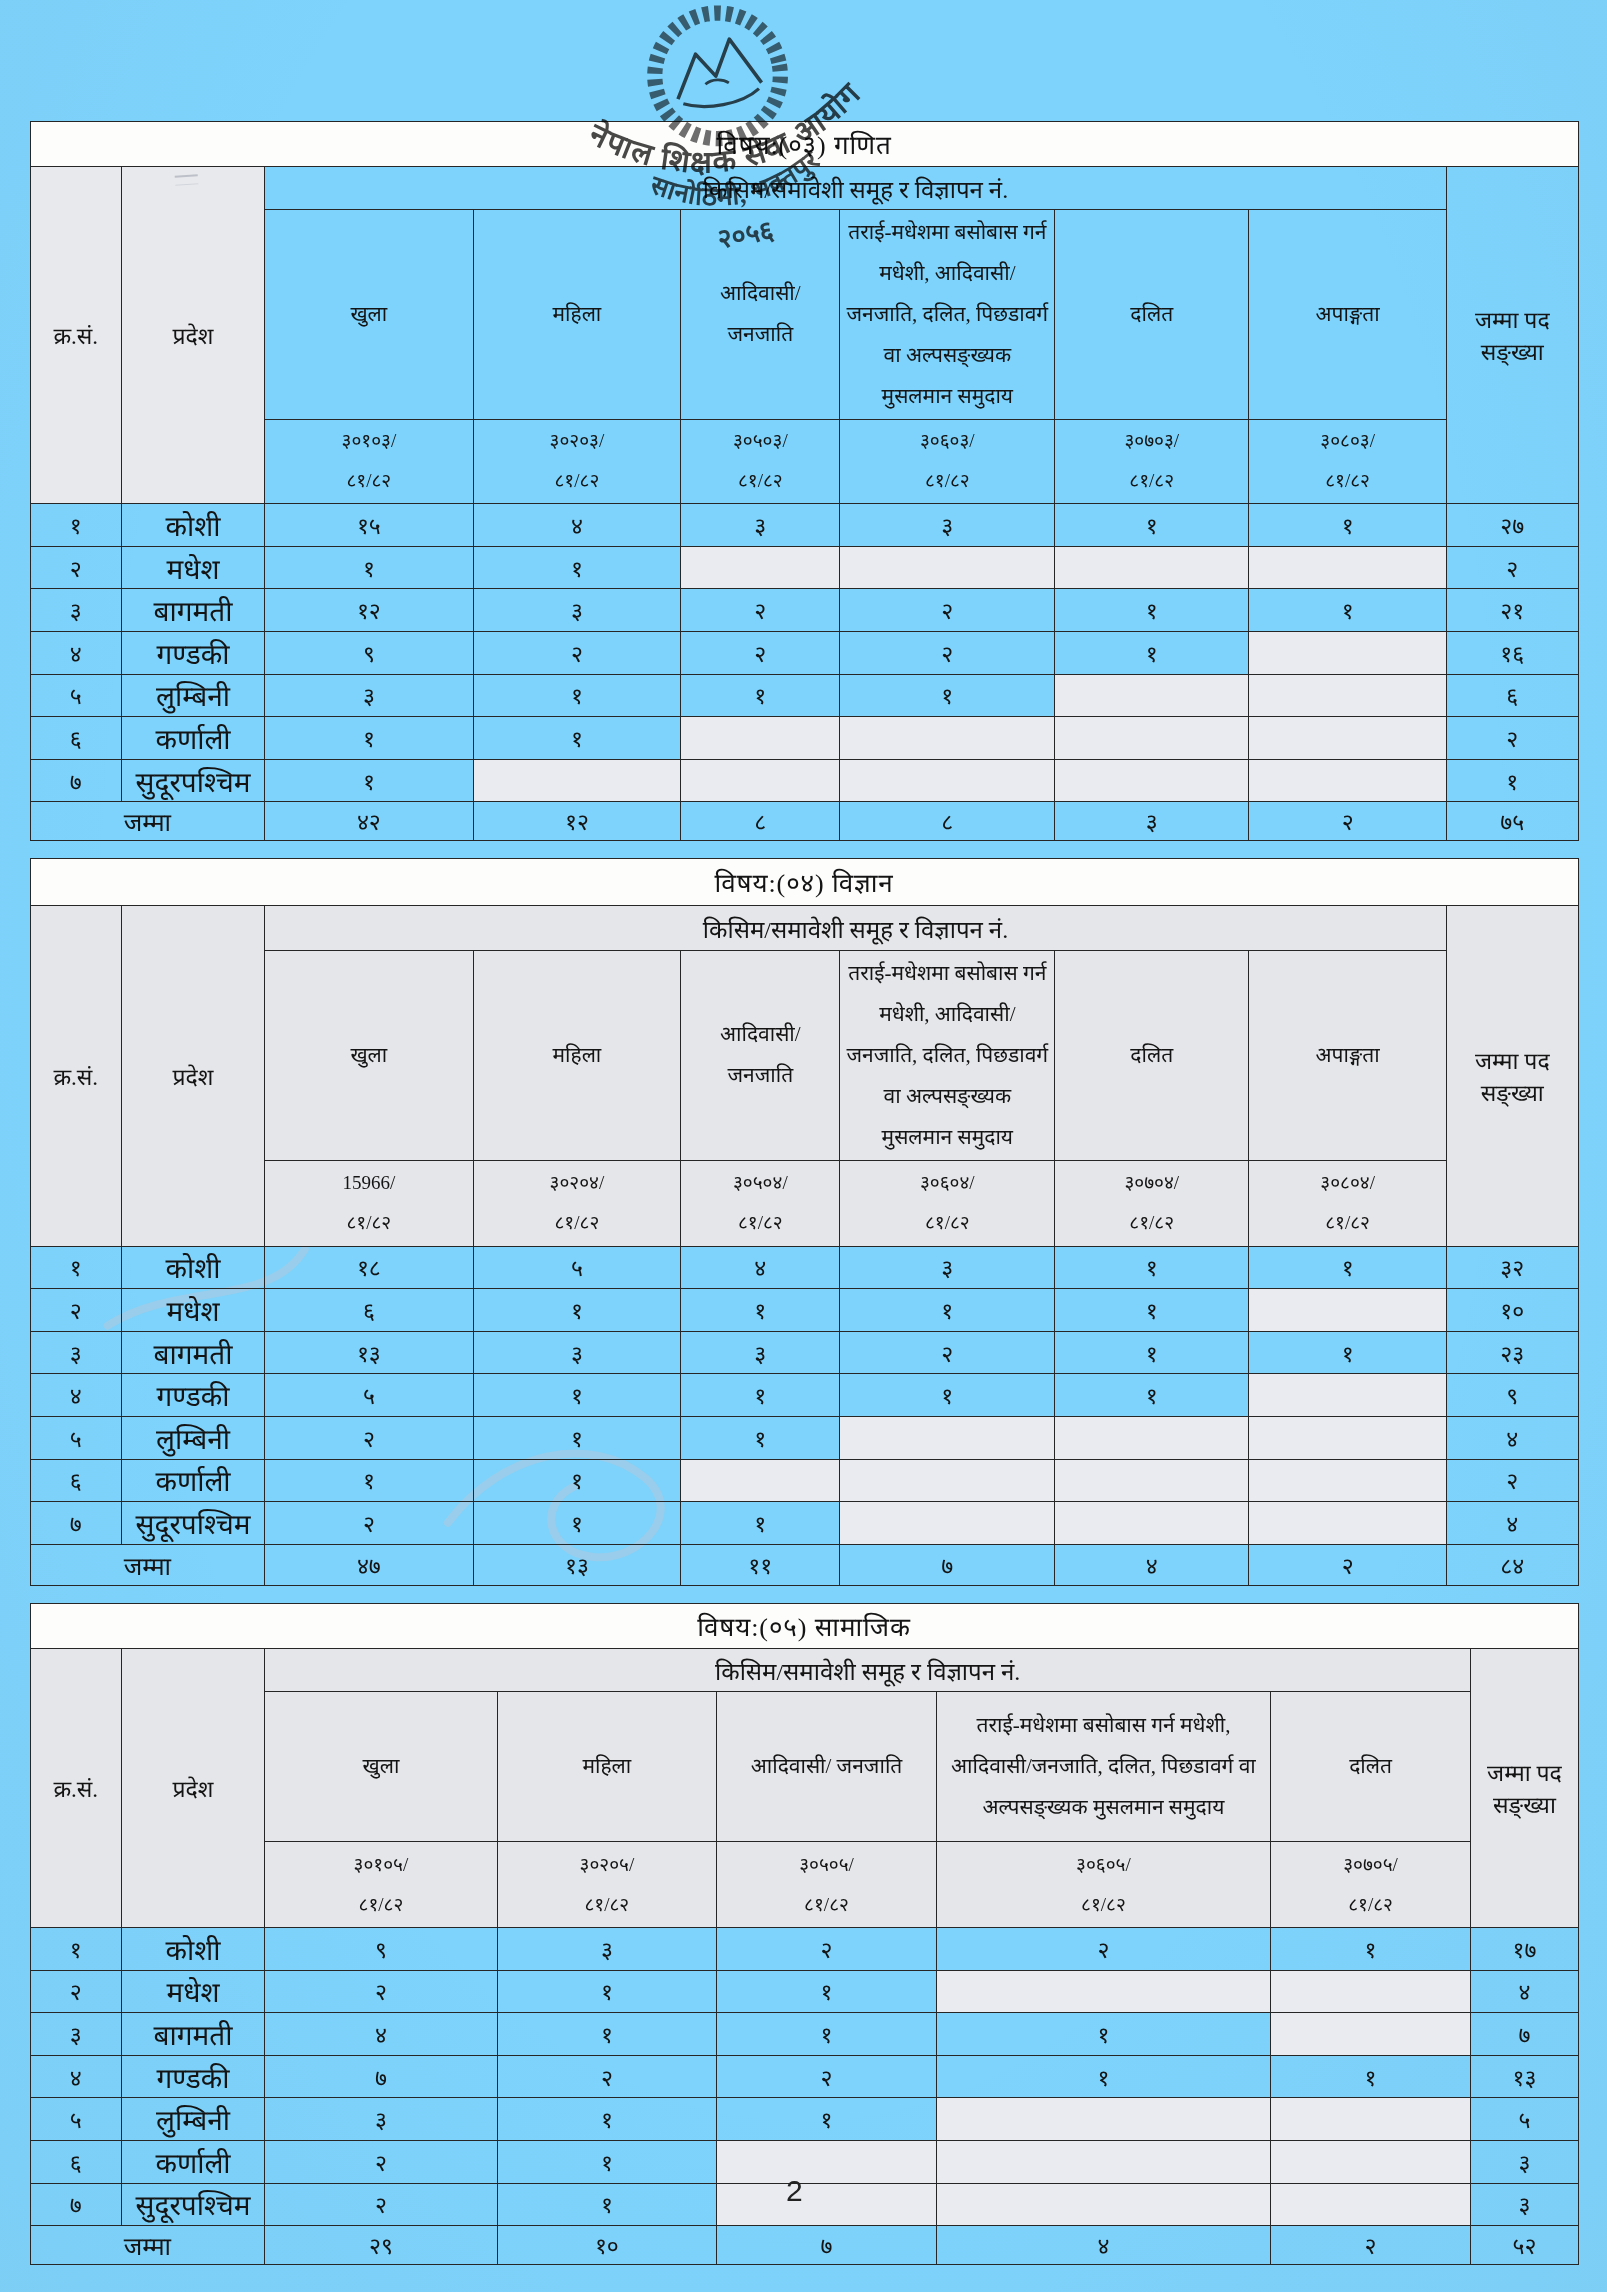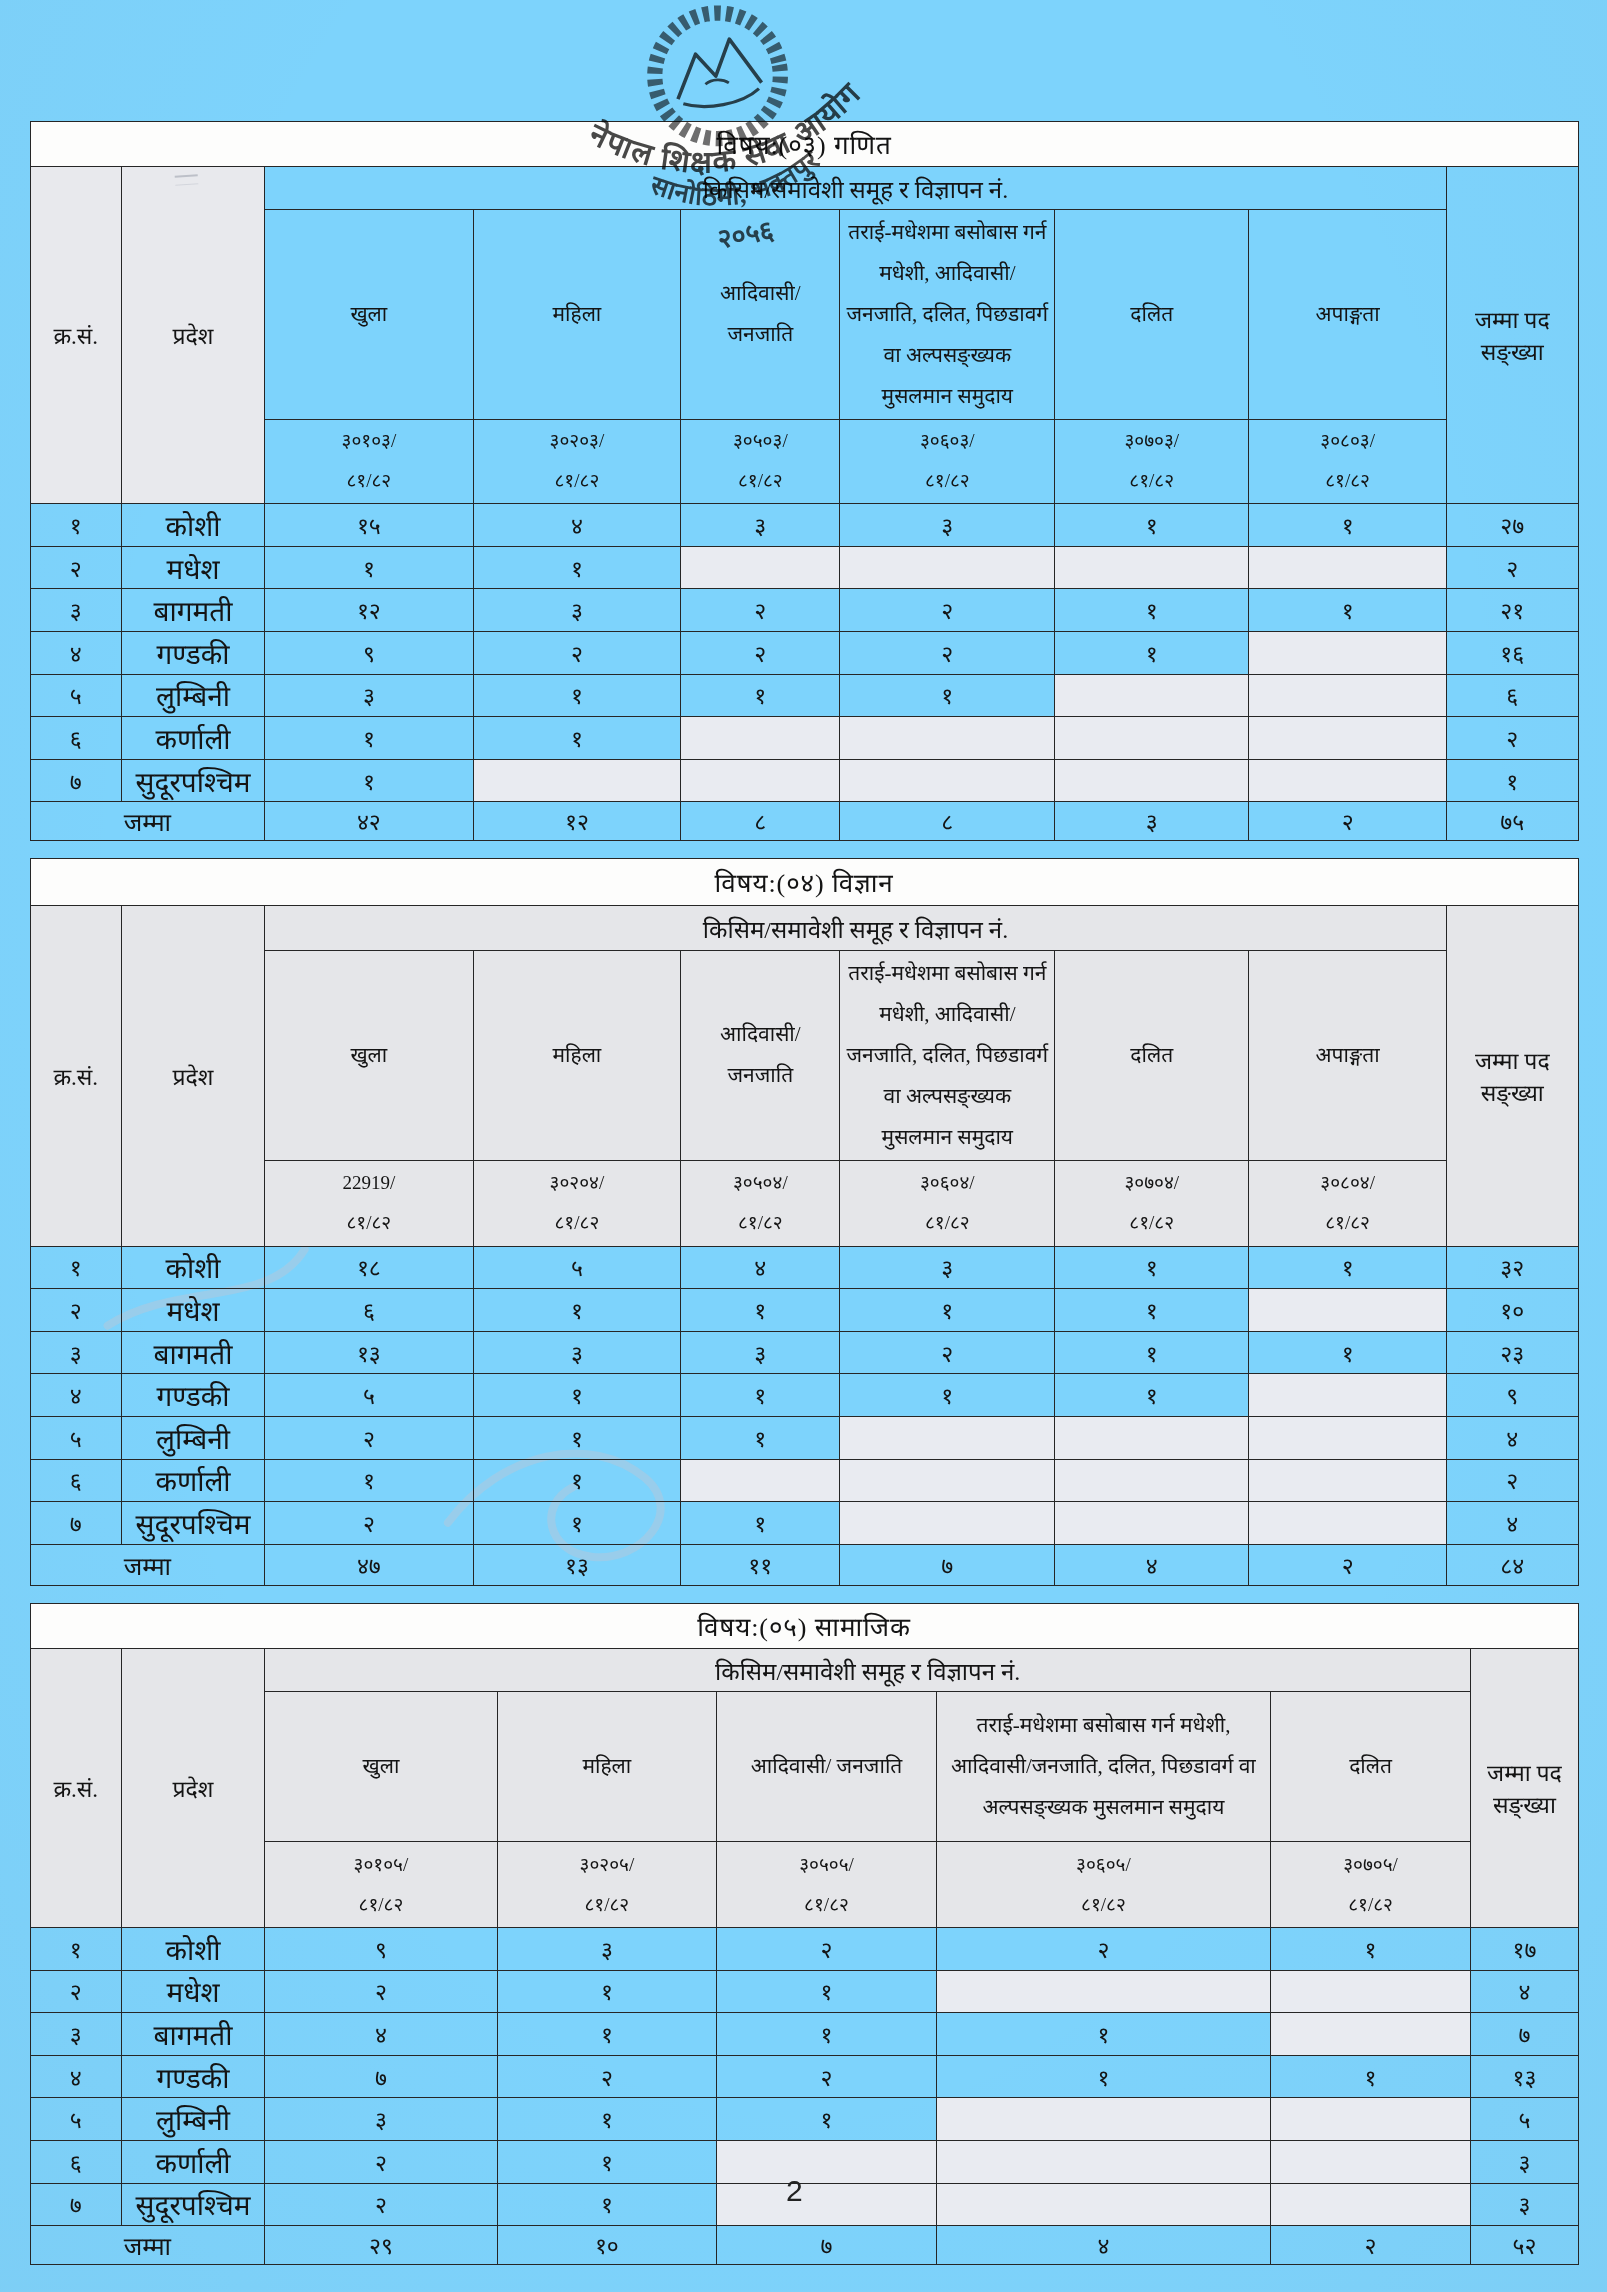--- a/index.html
+++ b/index.html
@@ -240,21 +240,21 @@
           <tr class="cat-row">
             <th class="head cat">खुला</th>
             <th class="head cat">महिला</th>
             <th class="head cat">आदिवासी/ जनजाति</th>
             <th class="head cat">तराई-मधेशमा बसोबास गर्न मधेशी, आदिवासी/जनजाति, दलित, पिछडावर्ग वा अल्पसङ्ख्यक मुसलमान समुदाय</th>
             <th class="head cat">दलित</th>
             <th class="head cat">अपाङ्गता</th>
           </tr>
           <tr class="ad-row">
             <th class="head ad">
-              <span class="ad-line">22919/</span>
+              <span class="ad-line">15966/</span>
               <span class="ad-line">८१/८२</span>
             </th>
             <th class="head ad">
               <span class="ad-line">३०२०४/</span>
               <span class="ad-line">८१/८२</span>
             </th>
             <th class="head ad">
               <span class="ad-line">३०५०४/</span>
               <span class="ad-line">८१/८२</span>
             </th>

